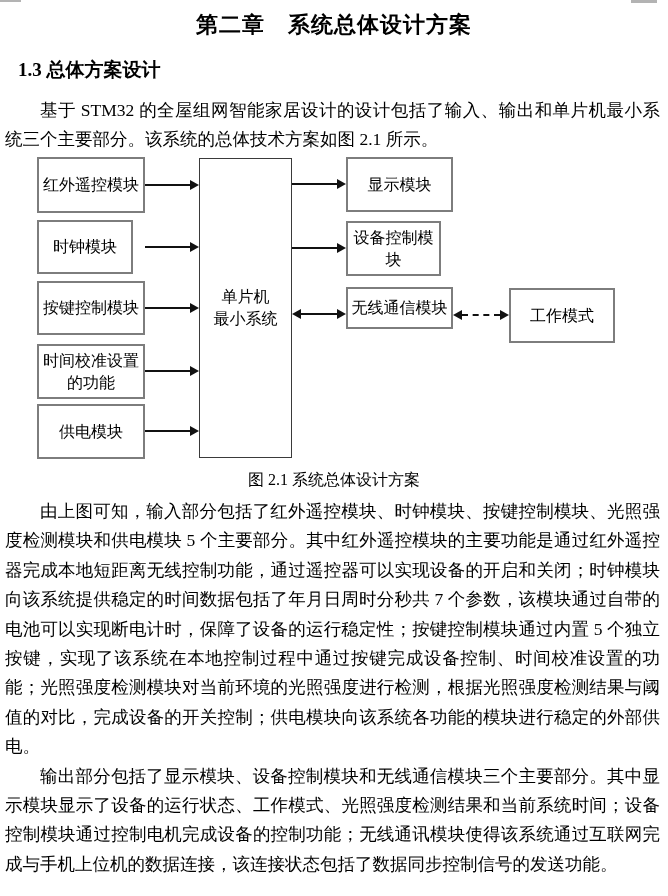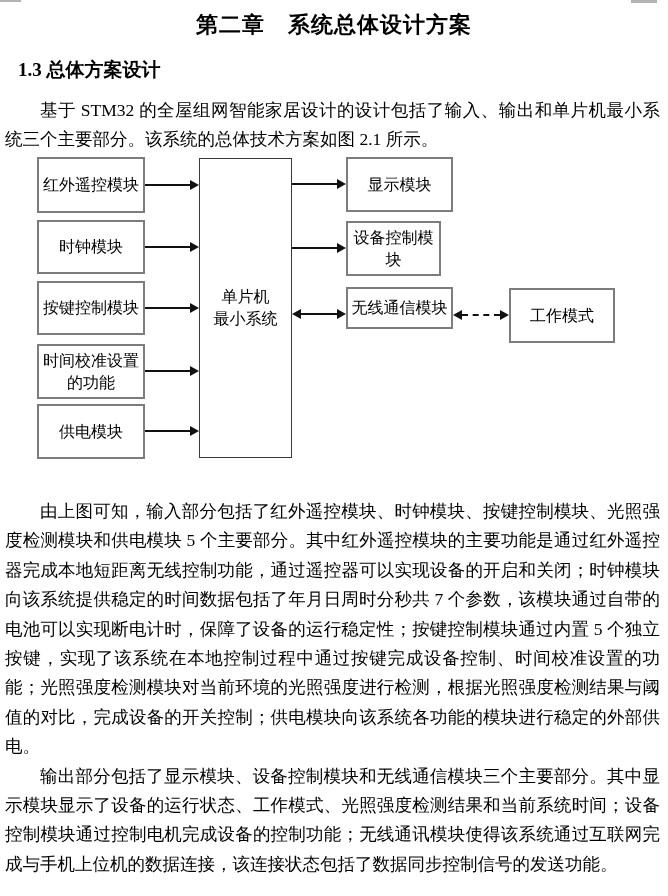--- a/index.html
+++ b/index.html
@@ -43,21 +43,21 @@
 
   <div class="section-heading">1.3 总体方案设计</div>
 
   <div class="body-text p-intro">
     <p>基于 STM32 的全屋组网智能家居设计的设计包括了输入、输出和单片机最小系统三个主要部分。该系统的总体技术方案如图 2.1 所示。</p>
   </div>
 
   <div>
 
     <div class="box" style="left:37px;top:157px;width:108px;height:56px;">红外遥控模块</div>
-    <div class="box" style="left:37px;top:220px;width:108px;height:54px;">时钟模块</div>
+    <div class="box" style="left:37px;top:220px;width:96px;height:54px;">时钟模块</div>
     <div class="box" style="left:37px;top:281px;width:108px;height:54px;">按键控制模块</div>
     <div class="box" style="left:37px;top:344px;width:108px;height:55px;">时间校准设置的功能</div>
     <div class="box" style="left:37px;top:404px;width:108px;height:55px;">供电模块</div>
 
     <div class="box box-mcu" style="left:199px;top:158px;width:93px;height:300px;">
       <span>单片机</span>
       <span>最小系统</span>
     </div>
 
     <div class="box" style="left:346px;top:157px;width:107px;height:55px;">显示模块</div>
@@ -93,19 +93,20 @@
       <span class="head-r"></span>
       </div>
 
     <div class="conn-dashed" style="left:462px;top:314px;width:38px;">
       <span class="head-l"></span>
       <span class="head-r"></span>
       </div>
 
   </div>
 
+  <div class="figure-caption">图 2.1 系统总体设计方案</div>
 
   <div class="body-text p-lower">
     <p style="margin-bottom:0;">由上图可知，输入部分包括了红外遥控模块、时钟模块、按键控制模块、光照强度检测模块和供电模块 5 个主要部分。其中红外遥控模块的主要功能是通过红外遥控器完成本地短距离无线控制功能，通过遥控器可以实现设备的开启和关闭；时钟模块向该系统提供稳定的时间数据包括了年月日周时分秒共 7 个参数，该模块通过自带的电池可以实现断电计时，保障了设备的运行稳定性；按键控制模块通过内置 5 个独立按键，实现了该系统在本地控制过程中通过按键完成设备控制、时间校准设置的功能；光照强度检测模块对当前环境的光照强度进行检测，根据光照强度检测结果与阈值的对比，完成设备的开关控制；供电模块向该系统各功能的模块进行稳定的外部供电。</p>
     <p>输出部分包括了显示模块、设备控制模块和无线通信模块三个主要部分。其中显示模块显示了设备的运行状态、工作模式、光照强度检测结果和当前系统时间；设备控制模块通过控制电机完成设备的控制功能；无线通讯模块使得该系统通过互联网完成与手机上位机的数据连接，该连接状态包括了数据同步控制信号的发送功能。</p>
   </div>
 
 </div>
 
 </body></html>

